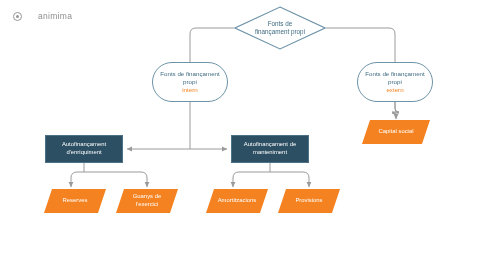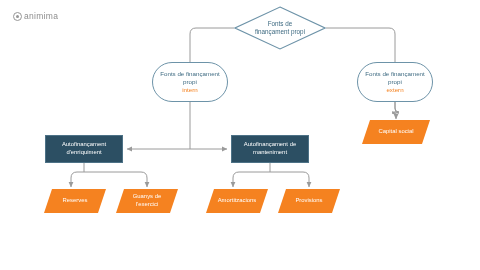--- a/index.html
+++ b/index.html
@@ -23,21 +23,21 @@
     height: 270px;
     pointer-events: none;
   }
 
   .logo {
     position: absolute;
     left: 13px;
     top: 12px;
     display: flex;
     align-items: center;
-    gap: 2px;
+    gap: 16px;
     opacity: 0.72;
   }
   .logo-mark {
     width: 9px;
     height: 9px;
     border-radius: 50%;
     border: 1.6px solid #6d6d6d;
     box-sizing: border-box;
     position: relative;
   }

